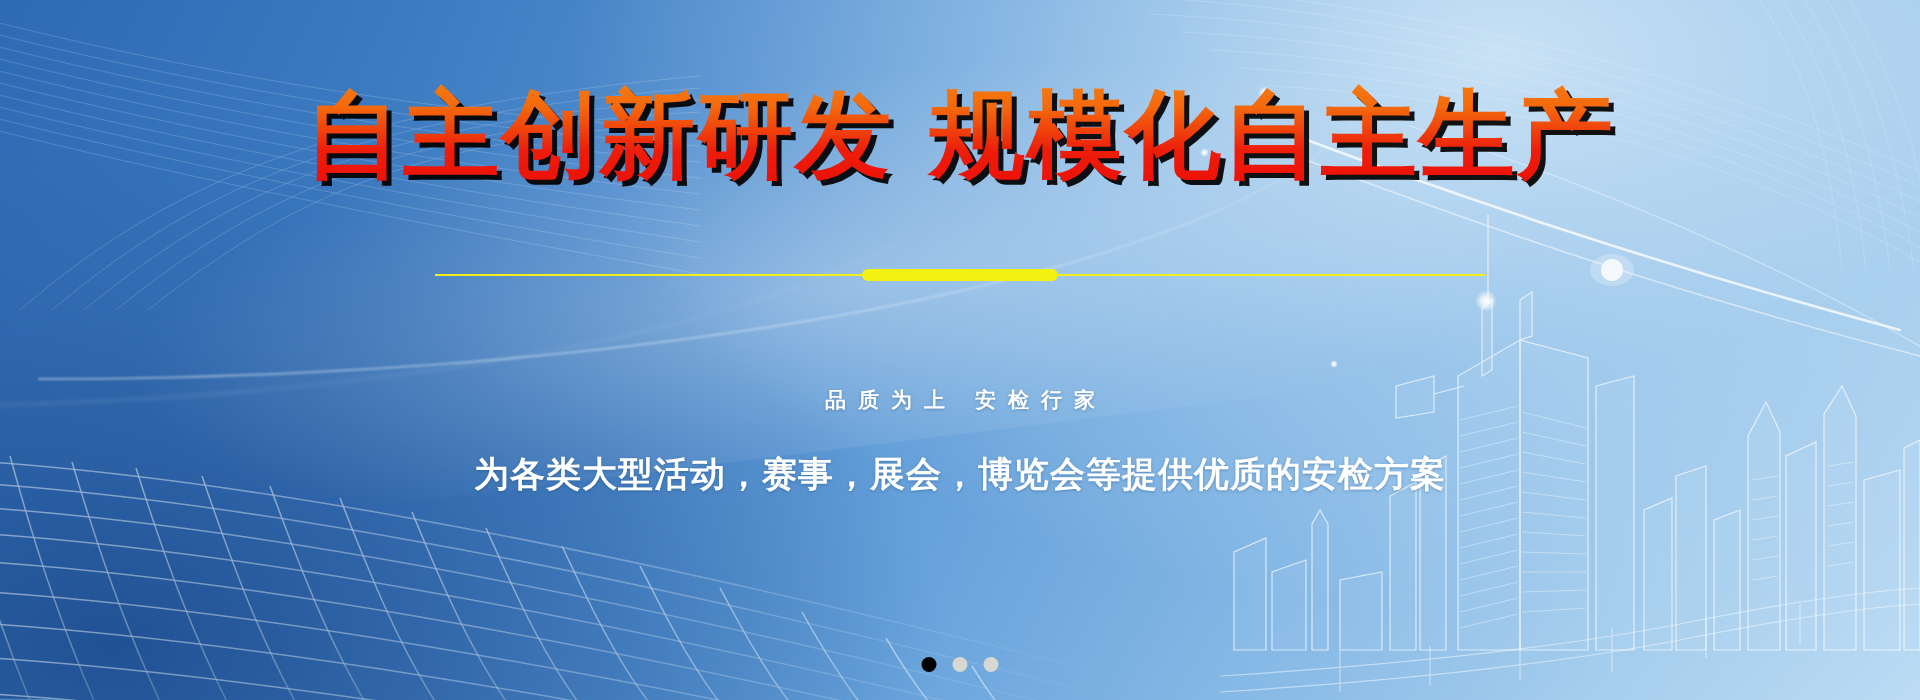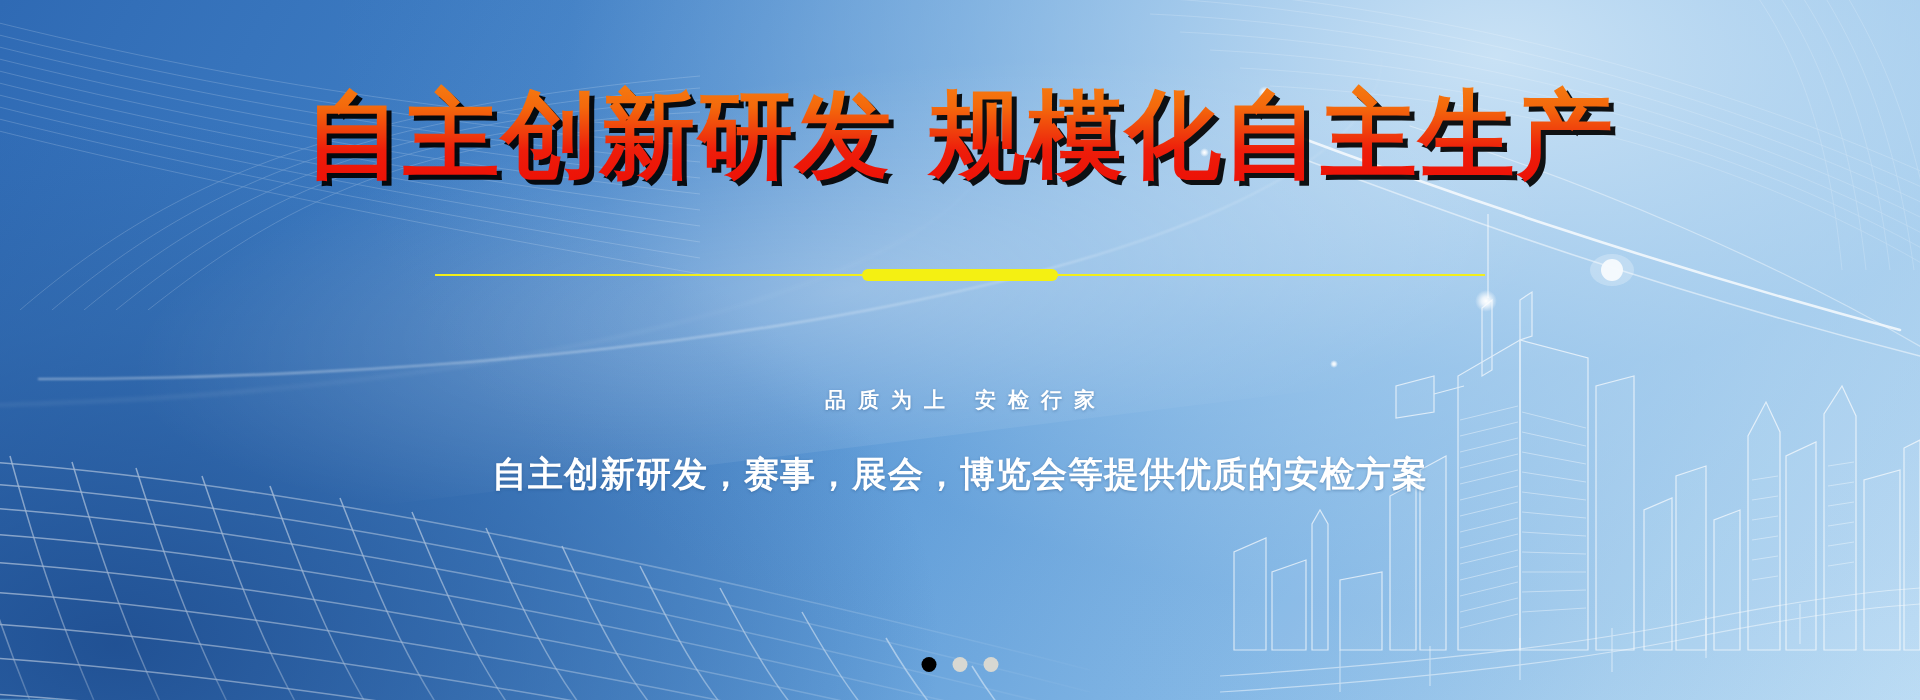--- a/index.html
+++ b/index.html
@@ -426,21 +426,21 @@
 
     <div id="headline">自主创新研发 规模化自主生产</div>
 
     <div id="divider">
       <div class="thin"></div>
       <div class="thick"></div>
     </div>
 
     <div id="slogan">品质为上  安检行家</div>
 
-    <div id="tagline">自主创新研发，赛事，展会，博览会等提供优质的安检方案</div>
+    <div id="tagline">为各类大型活动，赛事，展会，博览会等提供优质的安检方案</div>
 
     <div id="dots">
       <span class="dot active"></span>
       <span class="dot"></span>
       <span class="dot"></span>
     </div>
   </div>
 </div>
 
 </body></html>

